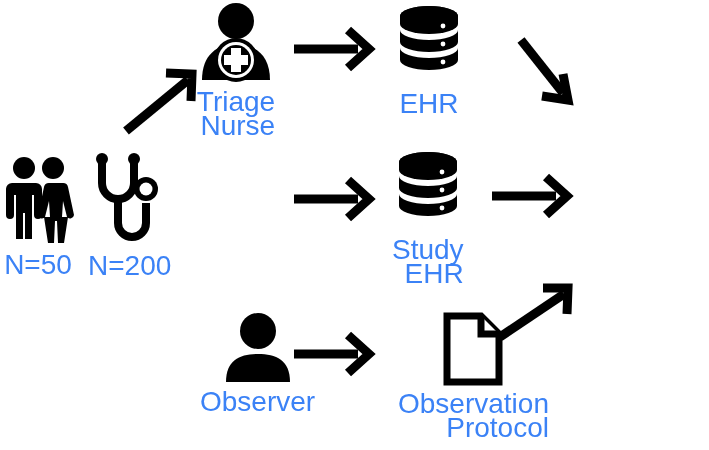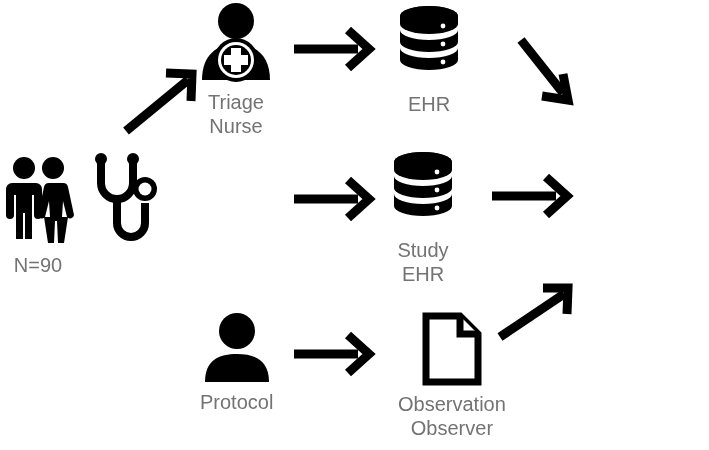--- a/index.html
+++ b/index.html
@@ -28,24 +28,24 @@
     display: flex;
     flex-direction: column;
     align-items: center;
   }
 
   .icon-box {
     display: block;
   }
 
   .label {
-    font-size: 20px;
+    font-size: 28px;
     line-height: 24px;
-    text-align: center;
-    color: #737373;
+    text-align: right;
+    color: #3b82f6;
     white-space: pre-line;
     margin-top: 6px;
     font-family: "Liberation Sans", sans-serif;
   }
 
   .arrow-layer {
     position: absolute;
     left: 0; top: 0;
     width: 709px;
     height: 450px;
@@ -109,36 +109,37 @@
     <svg class="icon-box" width="72" height="92" viewBox="0 0 72 92">
 
       <circle cx="22" cy="13" r="11" fill="#000"></circle>
       <path d="M10 28 h24 a6 6 0 0 1 6 6 v26 a4 4 0 0 1 -8 0 v-20 h-2 v44 h-7 v-26 h-2 v26 h-7 v-44 h-2 v20 a4 4 0 0 1 -8 0 v-26 a6 6 0 0 1 6 -6 z" fill="#000"></path>
 
       <circle cx="51" cy="13" r="11" fill="#000"></circle>
       <path d="M41 28 h20 a5 5 0 0 1 5 4 l6 28 a4 4 0 0 1 -7 2 l-4 -16 l-1 16 h6 l-4 26 h-6 l-1 -22 h-2 l-1 22 h-6 l-4 -26 h6 l-1 -16 l-4 16 a4 4 0 0 1 -7 -2 l6 -28 a5 5 0 0 1 5 -4 z" fill="#000"></path>
 
       <rect x="33" y="58" width="10" height="5" rx="2" fill="#000"></rect>
     </svg>
-    <div class="label">N=90</div>
+    <div class="label">N=50</div>
   </div>
 
   <div class="node n-stetho">
     <svg class="icon-box" width="82" height="96" viewBox="0 0 82 96">
 
       <circle cx="13" cy="7" r="6" fill="#000"></circle>
       <circle cx="45" cy="7" r="6" fill="#000"></circle>
 
       <path d="M13 9 v22 a16 16 0 0 0 32 0 v-22" fill="none" stroke="#000" stroke-width="8" stroke-linecap="butt"></path>
 
       <path d="M29 47 v24 a14 14 0 0 0 28 0 v-20" fill="none" stroke="#000" stroke-width="8" stroke-linecap="butt"></path>
 
       <circle cx="57" cy="37" r="12" fill="#000"></circle>
       <circle cx="57" cy="37" r="6.5" fill="#fff"></circle>
     </svg>
+    <div class="label">N=200</div>
   </div>
 
   <div class="node n-nurse">
     <svg class="icon-box" width="80" height="82" viewBox="0 0 80 82">
       <circle cx="40" cy="19" r="18" fill="#000"></circle>
       <path d="M6 78 C6 53 21 42 40 42 C59 42 74 53 74 78 z" fill="#000"></path>
       <circle cx="40" cy="58" r="22" fill="#000"></circle>
       <circle cx="40" cy="58" r="18" fill="#fff"></circle>
       <circle cx="40" cy="58" r="15" fill="#000"></circle>
       <path d="M35 46 h10 v7 h7 v10 h-7 v7 h-10 v-7 h-7 v-10 h7 z" fill="#fff"></path>
@@ -176,26 +177,26 @@
     </svg>
     <div class="label">Study
 EHR</div>
   </div>
 
   <div class="node n-observer">
     <svg class="icon-box" width="72" height="72" viewBox="0 0 72 72">
       <circle cx="36" cy="19" r="18" fill="#000"></circle>
       <path d="M4 70 C4 48 18 42 36 42 C54 42 68 48 68 70 z" fill="#000"></path>
     </svg>
-    <div class="label">Protocol</div>
+    <div class="label">Observer</div>
   </div>
 
   <div class="node n-protocol">
     <svg class="icon-box" width="62" height="74" viewBox="0 0 62 74">
       <path d="M5 4 h34 l18 18 v48 h-52 z" fill="#fff" stroke="#000" stroke-width="7" stroke-linejoin="miter"></path>
       <path d="M39 4 v18 h18" fill="#fff" stroke="#000" stroke-width="7" stroke-linejoin="miter"></path>
     </svg>
     <div class="label">Observation
-Observer</div>
+Protocol</div>
   </div>
 
 
 </div>
 
 </body></html>

